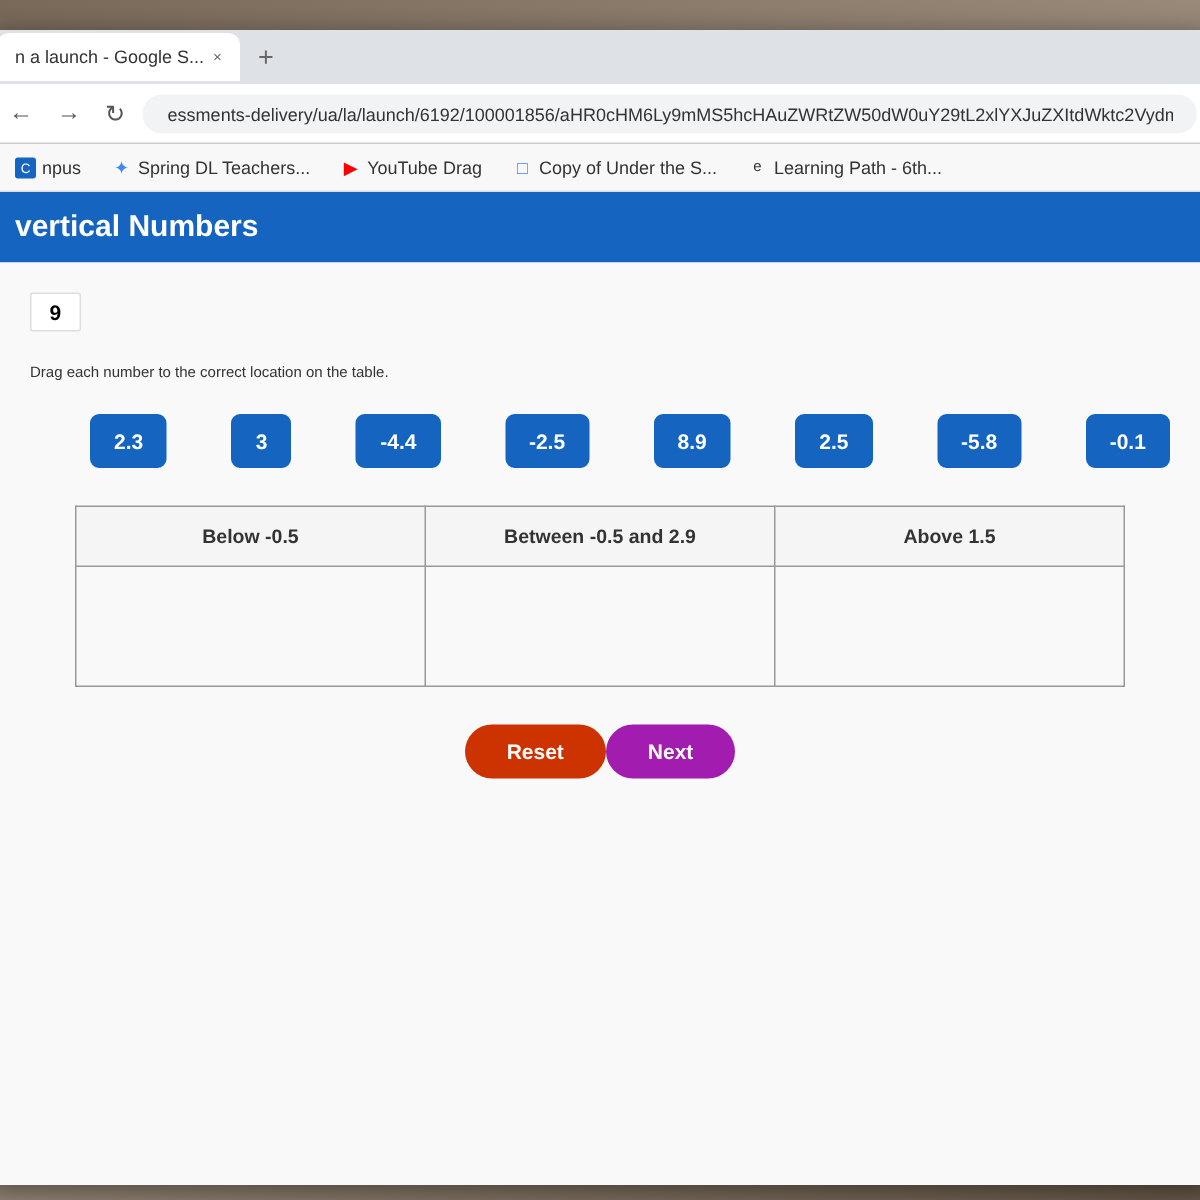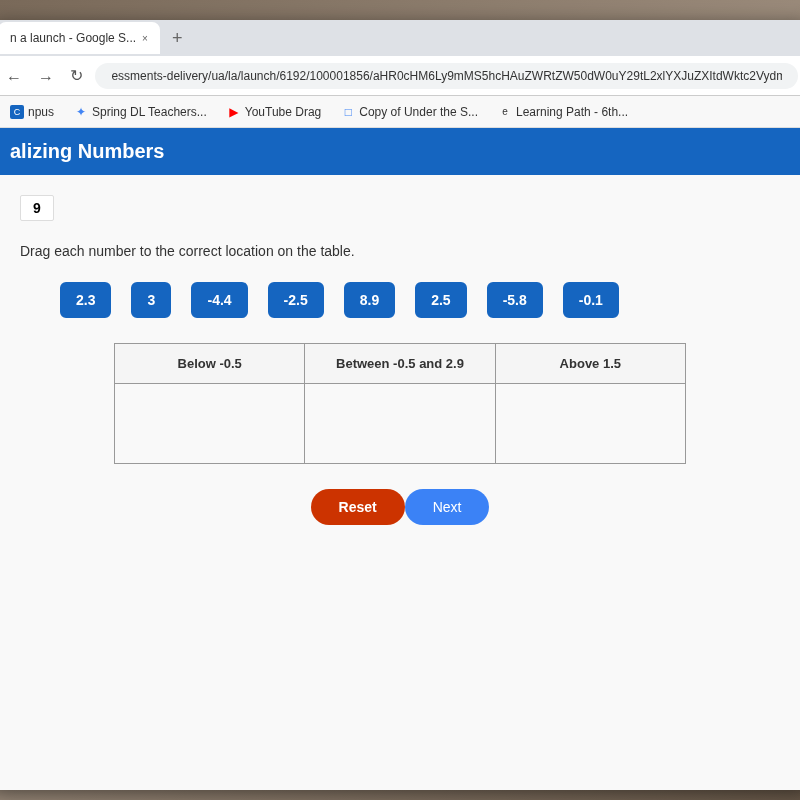--- a/index.html
+++ b/index.html
@@ -175,52 +175,53 @@
       display: inline-block;
       padding: 4px 12px;
       font-size: 14px;
       font-weight: bold;
       margin-bottom: 20px;
       border-radius: 2px;
     }
 
     
     .instruction-text {
-      font-size: 14px;
+      font-size: 10px;
       color: #333;
       margin-bottom: 10px;
       line-height: 1.5;
     }
 
     
     .tiles-row {
       display: flex;
       gap: 20px;
       margin: 20px 0 25px 40px;
       flex-wrap: wrap;
+      justify-content: space-between;
     }
 
     .number-tile {
       background: #1565c0;
       color: white;
       border: 2px solid #1565c0;
       border-radius: 6px;
       padding: 8px 14px;
       font-size: 14px;
       font-weight: bold;
       cursor: grab;
       user-select: none;
       min-width: 40px;
       text-align: center;
     }
 
     
     .classification-table {
       margin: 0 auto 25px auto;
-      width: 572px;
+      width: 700px;
       border-collapse: collapse;
     }
 
     .classification-table th {
       background: #f5f5f5;
       border: 1px solid #999;
       padding: 12px 20px;
       font-size: 13px;
       font-weight: bold;
       text-align: center;
@@ -248,27 +249,27 @@
       color: white;
       border: none;
       border-radius: 20px;
       padding: 10px 28px;
       font-size: 14px;
       font-weight: bold;
       cursor: pointer;
     }
 
     .btn-next {
-      background: #3b82f6;
+      background: #a21caf;
       color: white;
       border: none;
       border-radius: 20px;
       padding: 10px 28px;
       font-size: 14px;
-      font-weight: normal;
+      font-weight: bold;
       cursor: pointer;
     }
 
     .nav-btn {
       background: none;
       border: none;
       font-size: 16px;
       color: #555;
       cursor: pointer;
       padding: 4px;
@@ -315,21 +316,21 @@
     </div>
     <div class="bookmark-item">
       <span class="bookmark-icon">e</span>
       <span>Learning Path - 6th...</span>
     </div>
   </div>
 
   <div class="page-content">
 
     <div class="app-header">
-      <span>alizing Numbers</span>
+      <span>vertical Numbers</span>
     </div>
 
     <div class="main-content">
 
       
       <div class="question-number">9</div>
 
       
       <p class="instruction-text">Drag each number to the correct location on the table.</p>
 

